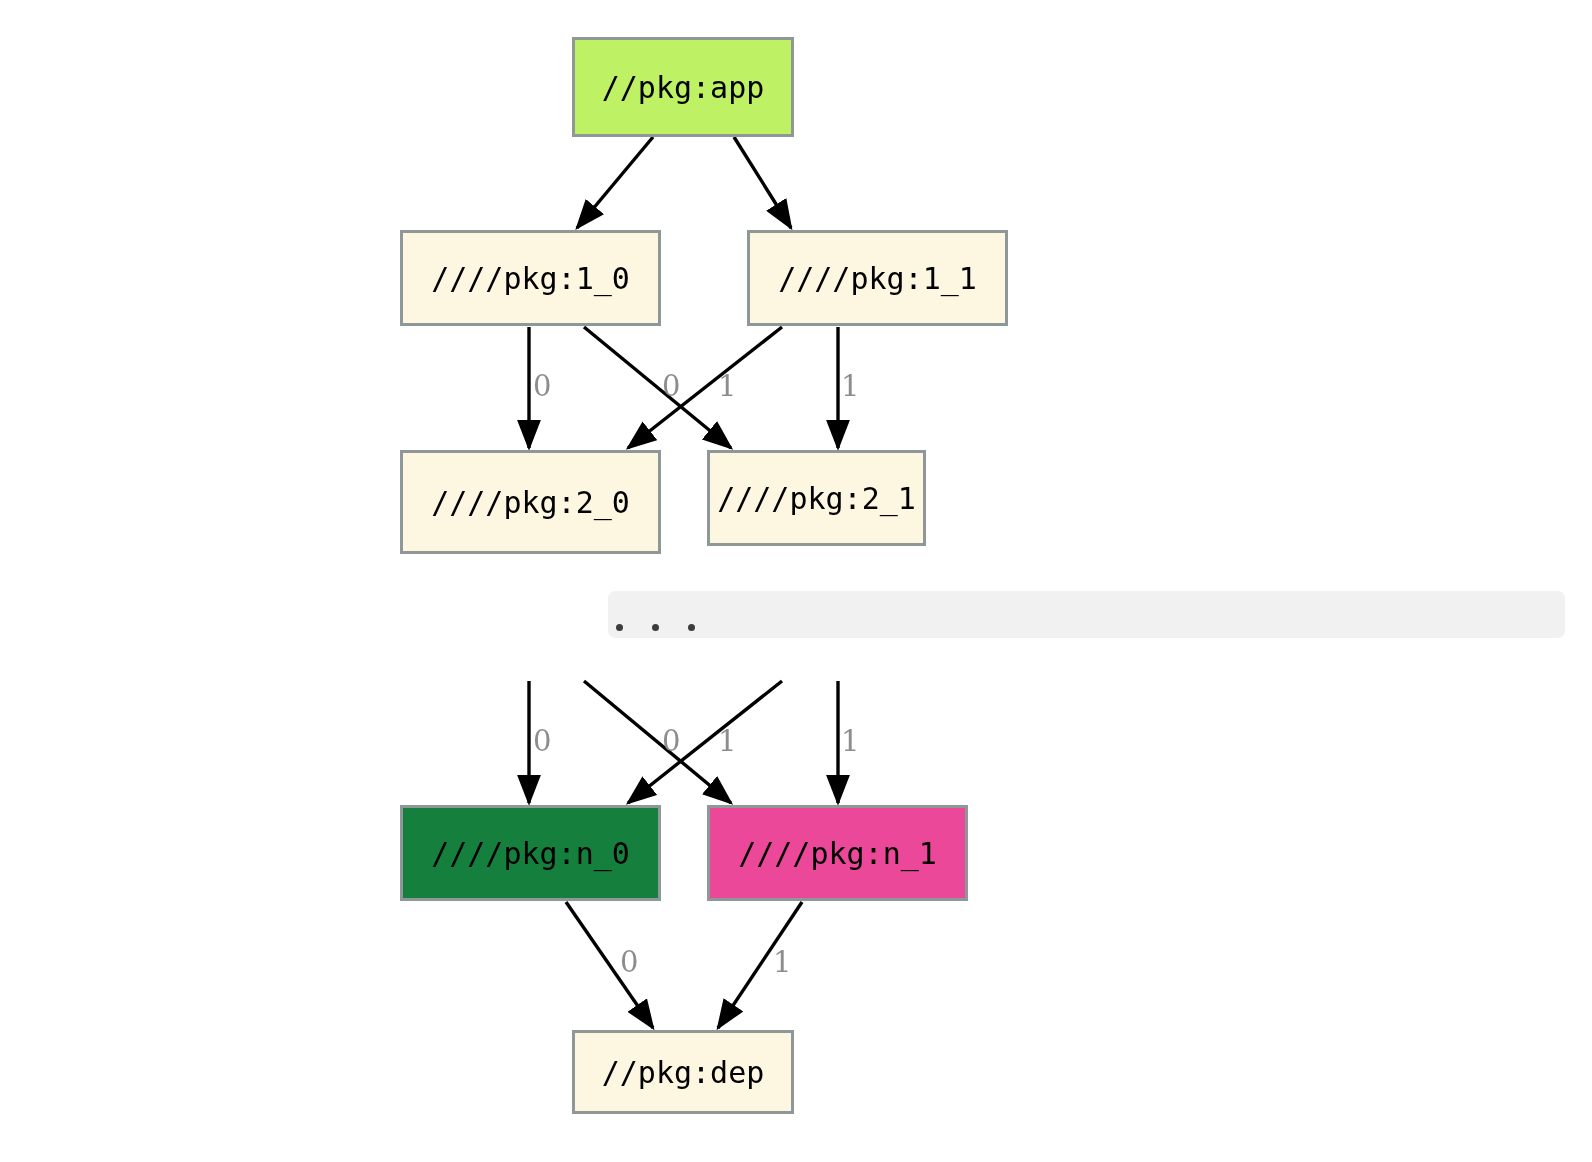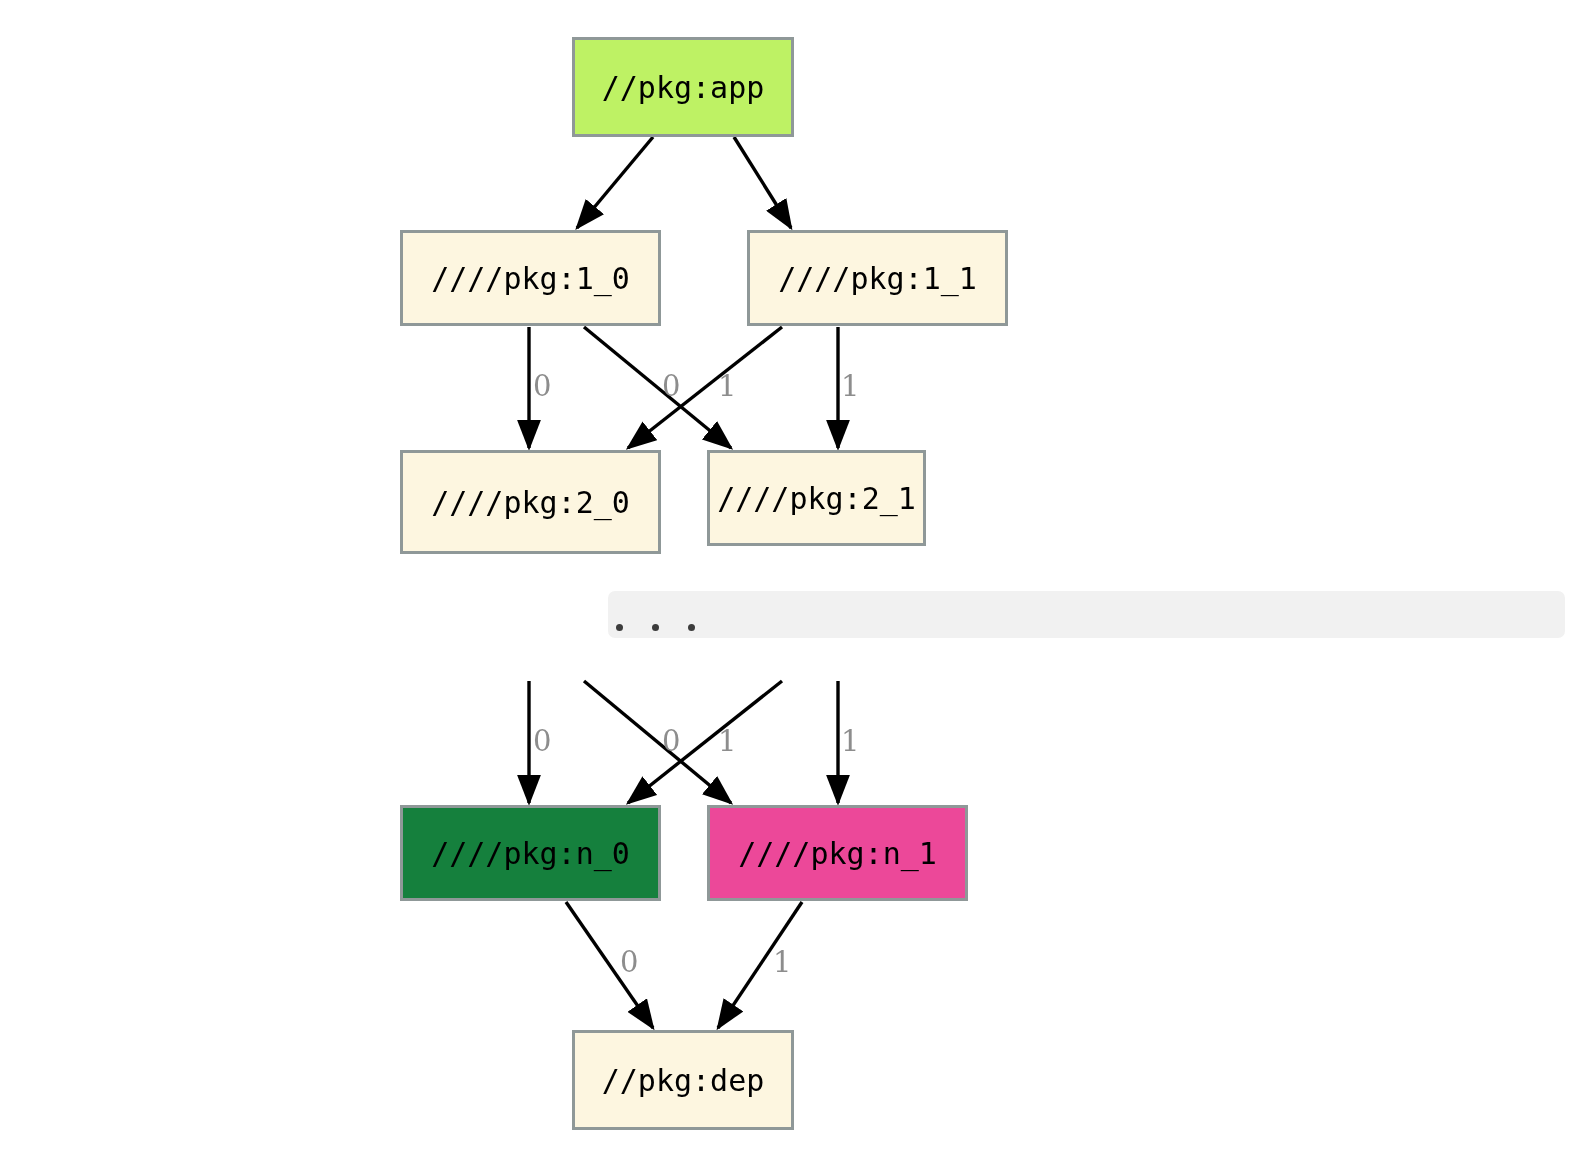--- a/index.html
+++ b/index.html
@@ -106,21 +106,21 @@
   </svg>
 
   <div id="nodes-layer">
       <div class="gnode" style="left: 572px; top: 37px; width: 222px; height: 100px; background: #bef264; border-color: rgb(143, 152, 152);">//pkg:app</div>
       <div class="gnode" style="left: 400px; top: 230px; width: 261px; height: 96px; background: rgb(253, 246, 224); border-color: rgb(143, 152, 152);">////pkg:1_0</div>
       <div class="gnode" style="left: 707px; top: 230px; width: 261px; height: 96px; background: rgb(253, 246, 224); border-color: rgb(143, 152, 152); margin-left: 40px;">////pkg:1_1</div>
       <div class="gnode" style="left: 400px; top: 450px; width: 261px; height: 104px; background: rgb(253, 246, 224); border-color: rgb(143, 152, 152);">////pkg:2_0</div>
       <div class="gnode" style="left: 707px; top: 450px; width: 219px; height: 96px; background: rgb(253, 246, 224); border-color: rgb(143, 152, 152);">////pkg:2_1</div>
       <div class="gnode" style="left: 400px; top: 805px; width: 261px; height: 96px; background: #15803d; border-color: rgb(143, 152, 152);">////pkg:n_0</div>
       <div class="gnode" style="left: 707px; top: 805px; width: 261px; height: 96px; background: #ec4899; border-color: rgb(143, 152, 152);">////pkg:n_1</div>
-      <div class="gnode" style="left: 572px; top: 1030px; width: 222px; height: 100px; background: rgb(253, 246, 224); border-color: rgb(143, 152, 152);">//pkg:dep</div>
+      <div class="gnode" style="left: 572px; top: 1030px; width: 222px; height: 84px; background: rgb(253, 246, 224); border-color: rgb(143, 152, 152);">//pkg:dep</div>
     </div>
   <div id="labels-layer">
       <div class="edge-label" style="left: 533px; top: 372px; color: rgb(141, 141, 141);">0</div>
       <div class="edge-label" style="left: 718px; top: 372px; color: rgb(141, 141, 141);">1</div>
       <div class="edge-label" style="left: 662px; top: 372px; color: rgb(141, 141, 141);">0</div>
       <div class="edge-label" style="left: 841px; top: 372px; color: rgb(141, 141, 141);">1</div>
       <div class="edge-label" style="left: 533px; top: 727px; color: rgb(141, 141, 141);">0</div>
       <div class="edge-label" style="left: 718px; top: 727px; color: rgb(141, 141, 141);">1</div>
       <div class="edge-label" style="left: 662px; top: 727px; color: rgb(141, 141, 141);">0</div>
       <div class="edge-label" style="left: 841px; top: 727px; color: rgb(141, 141, 141);">1</div>

